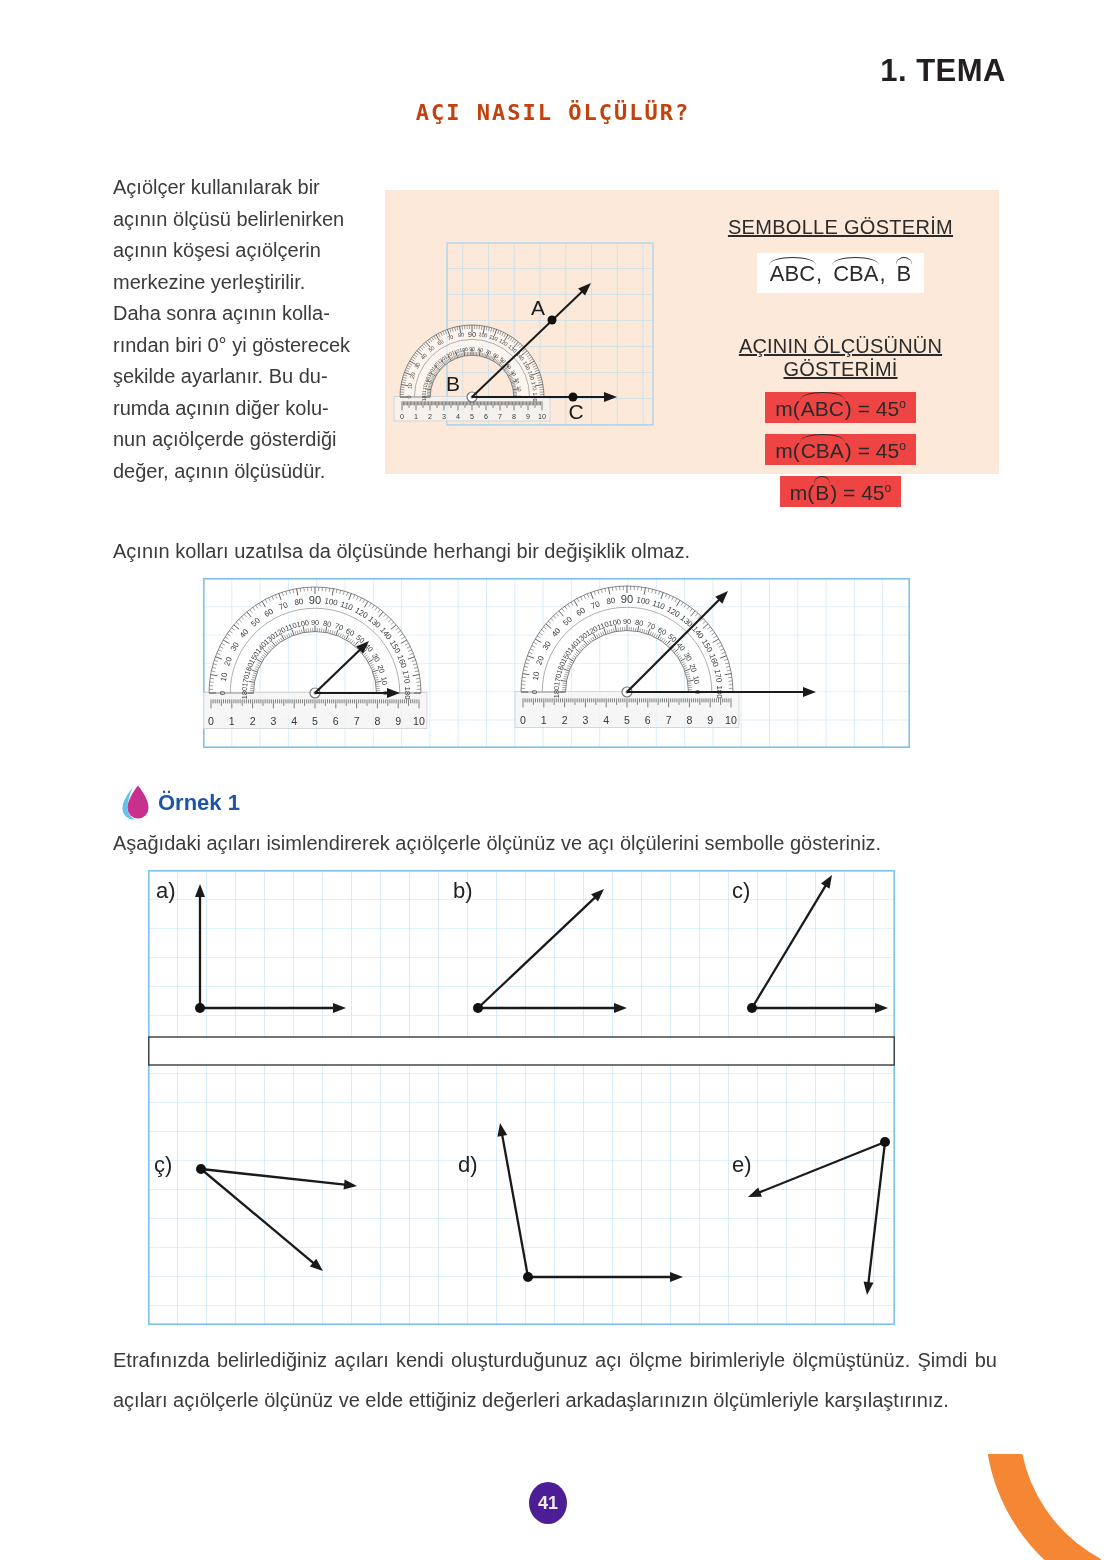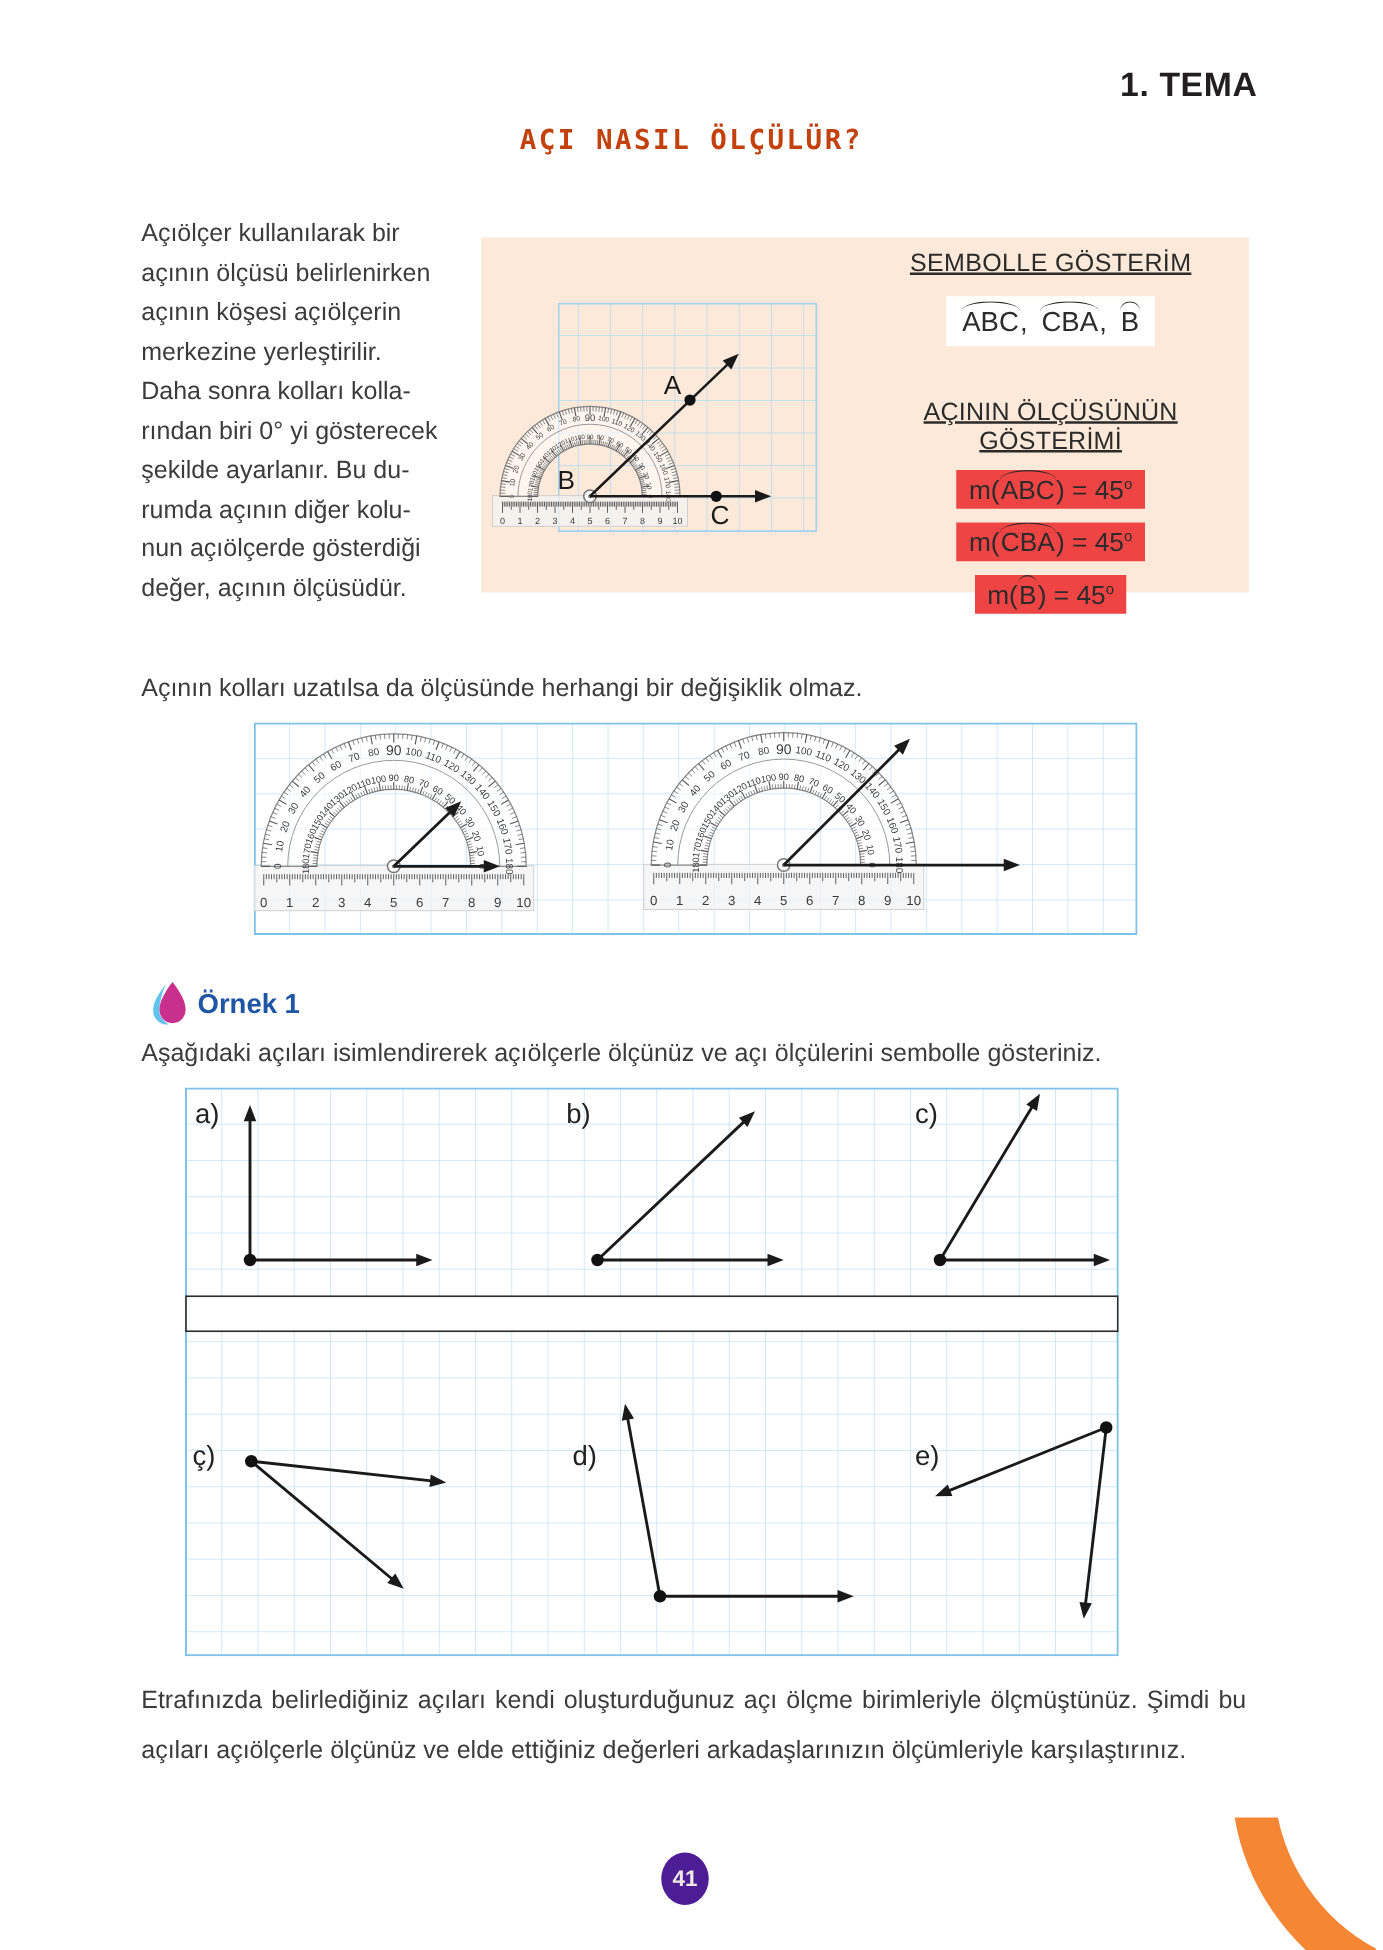--- a/index.html
+++ b/index.html
@@ -1,26 +1,26 @@
 <!DOCTYPE html>
 <html><head>
 <meta charset="utf-8">
 <style>
   html,body{margin:0;padding:0;background:#fff;}
   .page{position:relative;width:1106px;height:1560px;background:#fff;overflow:hidden;
         font-family:"Liberation Sans",sans-serif;color:#3b3b3b;}
-  .tema{position:absolute;top:53px;right:100px;font-size:27px;font-weight:bold;color:#231f20;letter-spacing:.5px;}
+  .tema{position:absolute;top:53px;right:100px;font-size:31px;font-weight:bold;color:#231f20;letter-spacing:.5px;}
   .title{position:absolute;top:100px;left:0;width:100%;text-align:center;
          font-family:"DejaVu Sans Mono",monospace;font-weight:bold;font-size:22px;
          letter-spacing:2px;color:#c2410c;}
   .intro{position:absolute;left:113px;top:172px;width:268px;font-size:20px;line-height:31.5px;color:#3b3b3b;}
   .info-box{position:absolute;left:385px;top:190px;width:614px;height:284px;background:#fce9d9;}
   .fig1{position:absolute;left:0;top:0;}
   .symcol{position:absolute;left:305px;top:10px;width:301px;text-align:center;color:#2b2b2b;}
-  .sym-title{font-size:20px;text-decoration:underline;letter-spacing:.3px;}
+  .sym-title{margin-top:16px;font-size:20px;text-decoration:underline;letter-spacing:.3px;}
   .symbols-box{display:inline-block;margin-top:14px;background:#fff;padding:8px 12px 6px 12px;font-size:22px;}
   .sep{margin-right:10px;}
   .meas-title{margin-top:42px;font-size:20px;text-decoration:underline;letter-spacing:.2px;}
   .measure-box{display:inline-block;background:#ef4444;padding:5px 10px 3px 10px;font-size:21px;margin-top:11px;}
   .measure-line{line-height:0;}
   .hat{position:relative;display:inline-block;line-height:1.1;padding:0 1px;}
   .hat::before{content:'';position:absolute;left:0;right:0;top:-5px;height:7px;
                border-top:1.7px solid #2b2b2b;border-radius:50%/100% 100% 0 0;}
   sup{font-size:12px;}
   .note{position:absolute;left:113px;top:540px;font-size:20px;color:#3b3b3b;}
@@ -55,21 +55,21 @@
 <div class="page">
 
   <div class="tema">1. TEMA</div>
   <div class="title">AÇI NASIL ÖLÇÜLÜR?</div>
 
   <div class="intro">
     <div>Açıölçer kullanılarak bir</div>
     <div>açının ölçüsü belirlenirken</div>
     <div>açının köşesi açıölçerin</div>
     <div>merkezine yerleştirilir.</div>
-    <div>Daha sonra kolları kolla-</div>
+    <div>Daha sonra açının kolla-</div>
     <div>rından biri 0° yi gösterecek</div>
     <div>şekilde ayarlanır. Bu du-</div>
     <div>rumda açının diğer kolu-</div>
     <div>nun açıölçerde gösterdiği</div>
     <div>değer, açının ölçüsüdür.</div>
   </div>
 
   <div class="info-box">
     <svg class="fig1" width="300" height="284" viewBox="0 0 300 284">
       <g>

